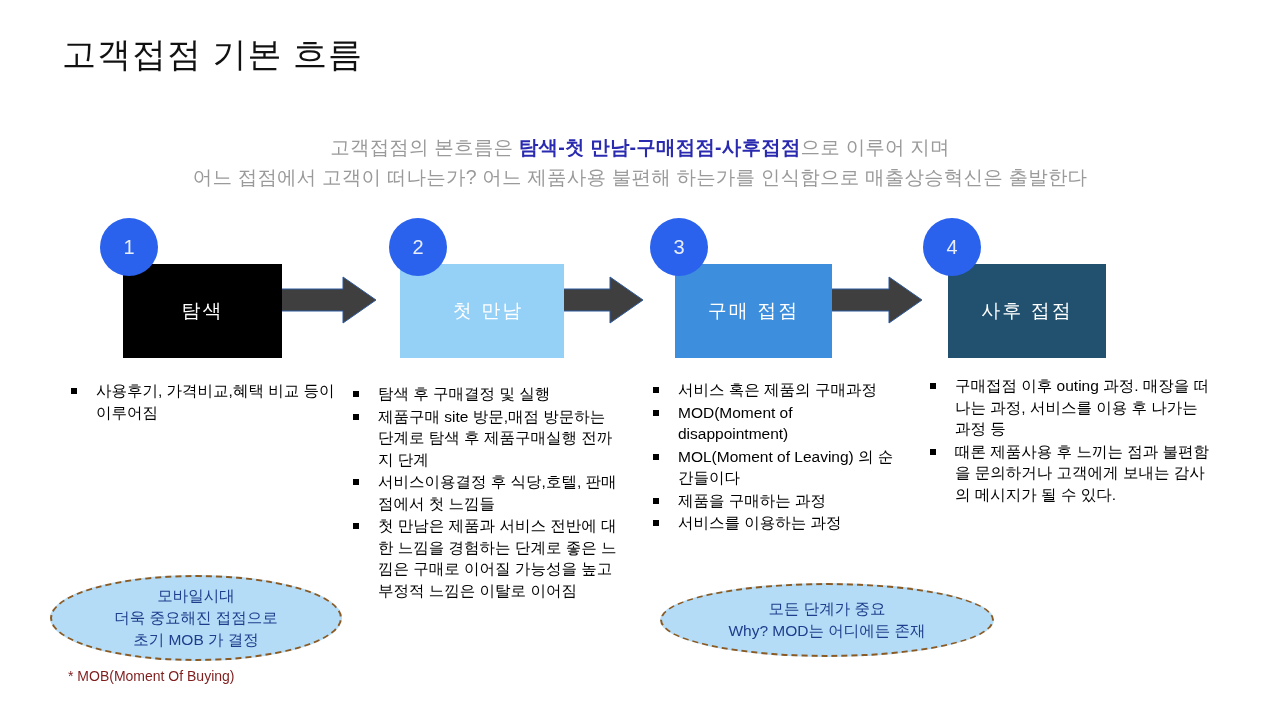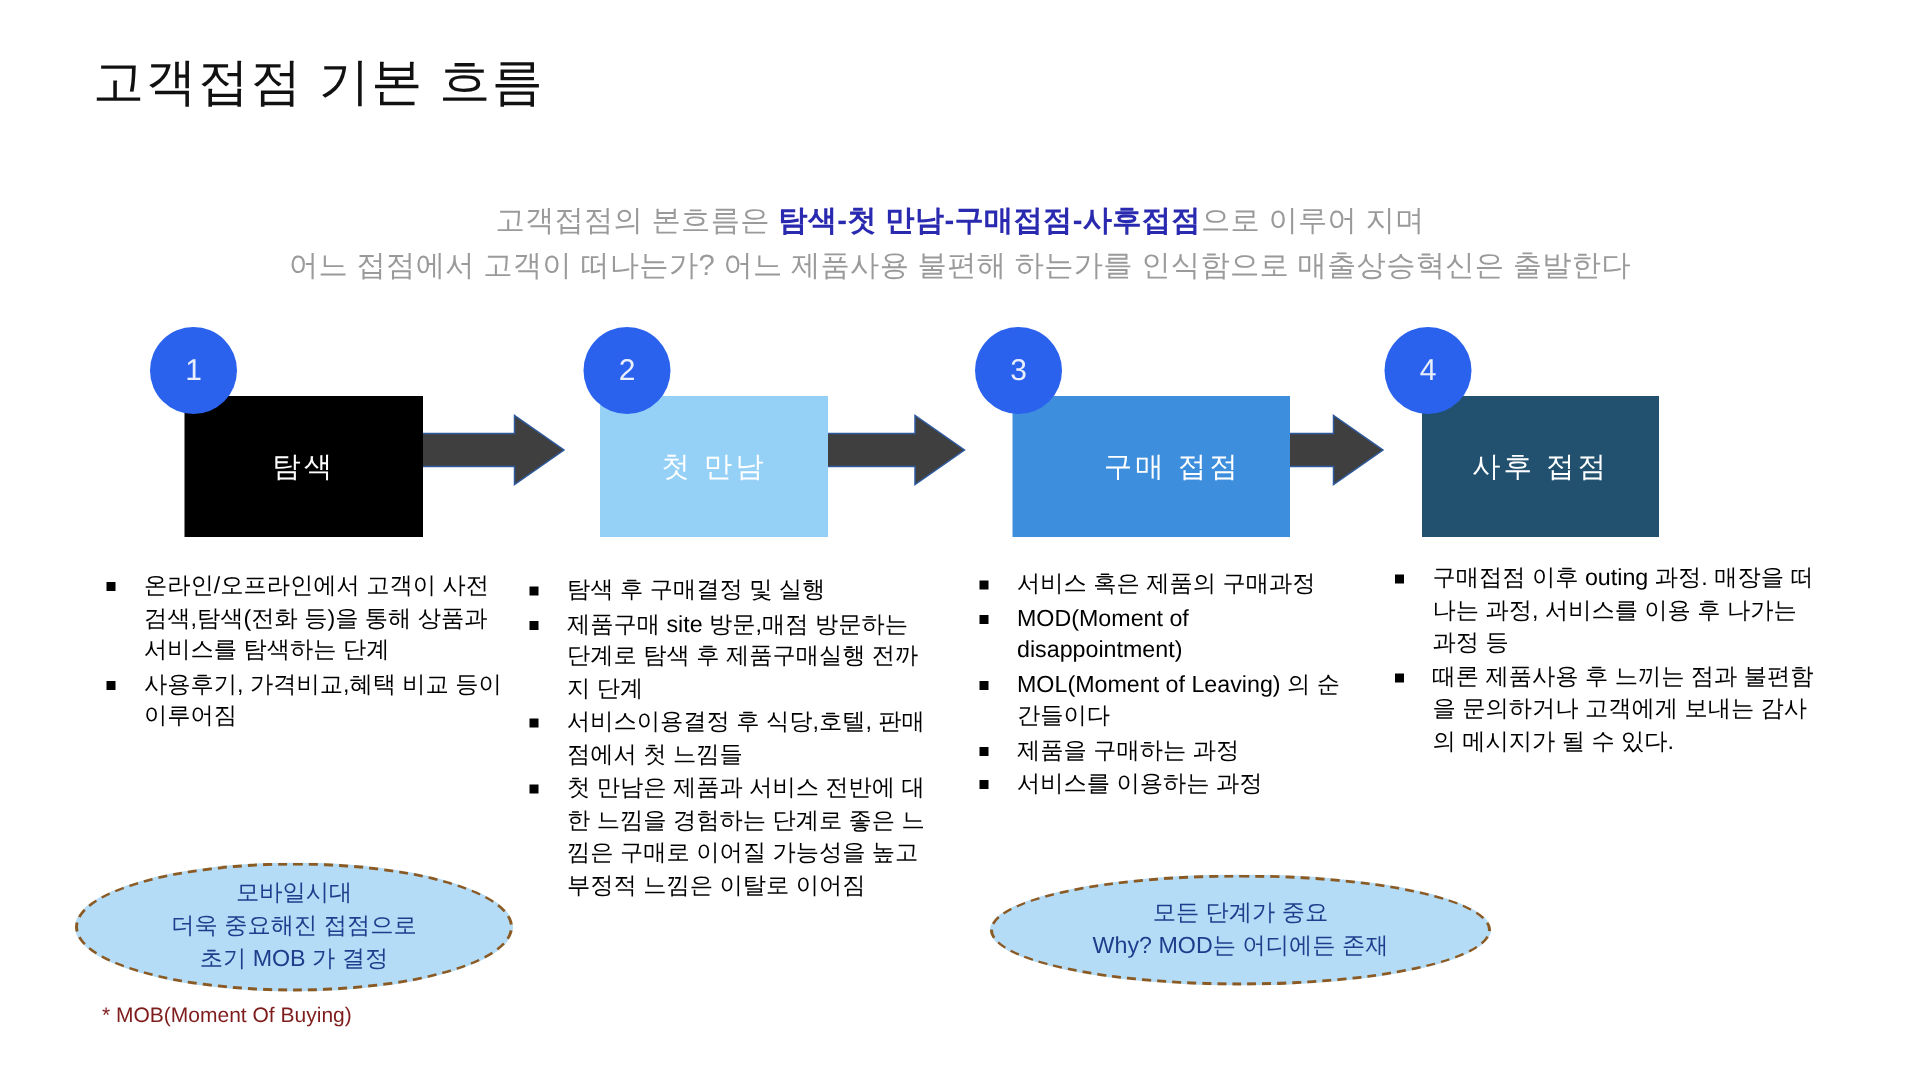--- a/index.html
+++ b/index.html
@@ -58,22 +58,22 @@
     height: 94px;
     display: flex;
     align-items: center;
     justify-content: center;
     color: #ffffff;
     font-size: 19px;
     letter-spacing: 2px;
     z-index: 2;
   }
   .stage-box.b1 { left: 123px; width: 159px; background: #000000; }
-  .stage-box.b2 { left: 400px; width: 152px; background: #95d0f7; }
-  .stage-box.b3 { left: 675px; width: 157px; background: #3d8edd; padding-left: 28px; }
+  .stage-box.b2 { left: 400px; width: 152px; background: #95d0f7; padding-left: 12px; }
+  .stage-box.b3 { left: 675px; width: 157px; background: #3d8edd; }
   .stage-box.b4 { left: 948px; width: 158px; background: #21516f; }
 
   .stage-num {
     position: absolute;
     top: 218px;
     width: 58px;
     height: 58px;
     border-radius: 50%;
     background: #2a62ee;
     color: #e8eefc;
@@ -206,21 +206,20 @@
 
   <div class="stage-box b4">
     <span>사후 접점</span>
   </div>
   <div class="stage-num n4">
     <span>4</span>
   </div>
 </div>
 
 <div class="col c1">
-  <div class="bullet-item">온라인/오프라인에서 고객이 사전 검색,탐색(전화 등)을 통해 상품과 서비스를 탐색하는 단계</div>
   <div class="bullet-item"><span>사용후기, 가격비교,혜택 비교 등이 이루어짐</span></div>
 </div>
 
 <div class="col c2">
   <div class="bullet-item">탐색 후 구매결정 및 실행</div>
   <div class="bullet-item">제품구매 site 방문,매점 방문하는 단계로 탐색 후 제품구매실행 전까지 단계</div>
   <div class="bullet-item">서비스이용결정 후 식당,호텔, 판매점에서 첫 느낌들</div>
   <div class="bullet-item">첫 만남은 제품과 서비스 전반에 대한 느낌을 경험하는 단계로 좋은 느낌은 구매로 이어질 가능성을 높고 부정적 느낌은 이탈로 이어짐</div>
 </div>
 

